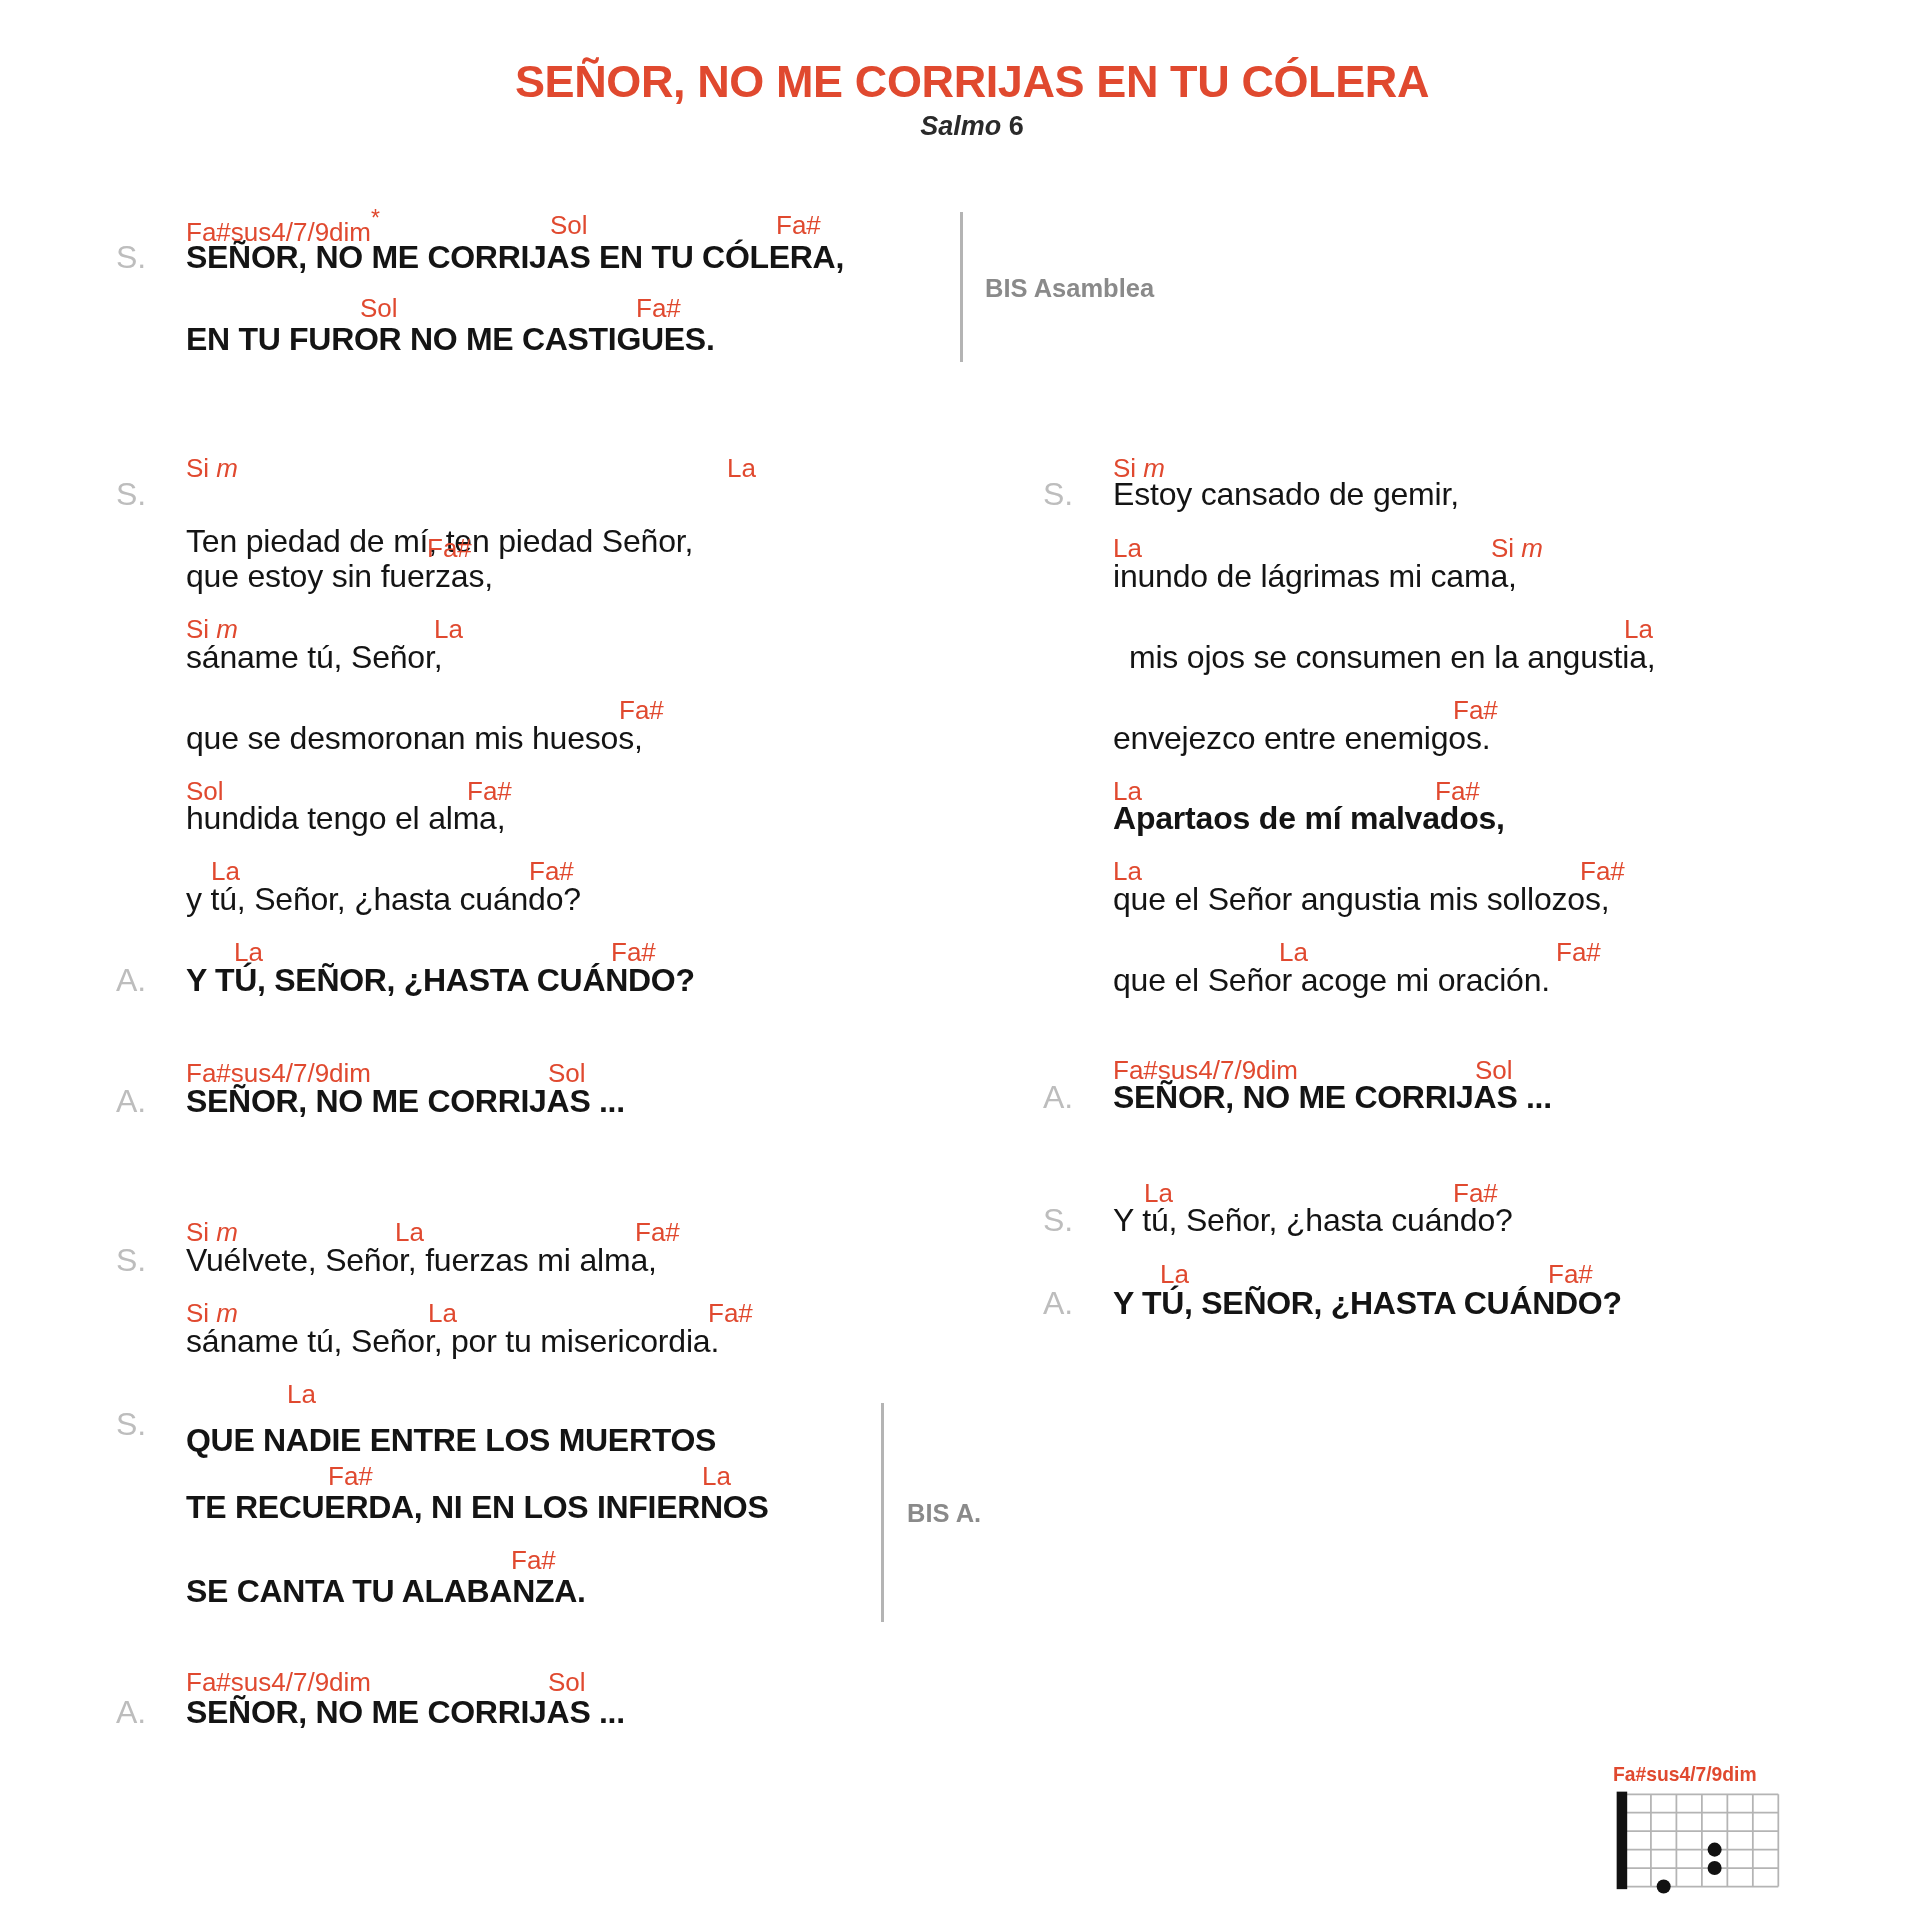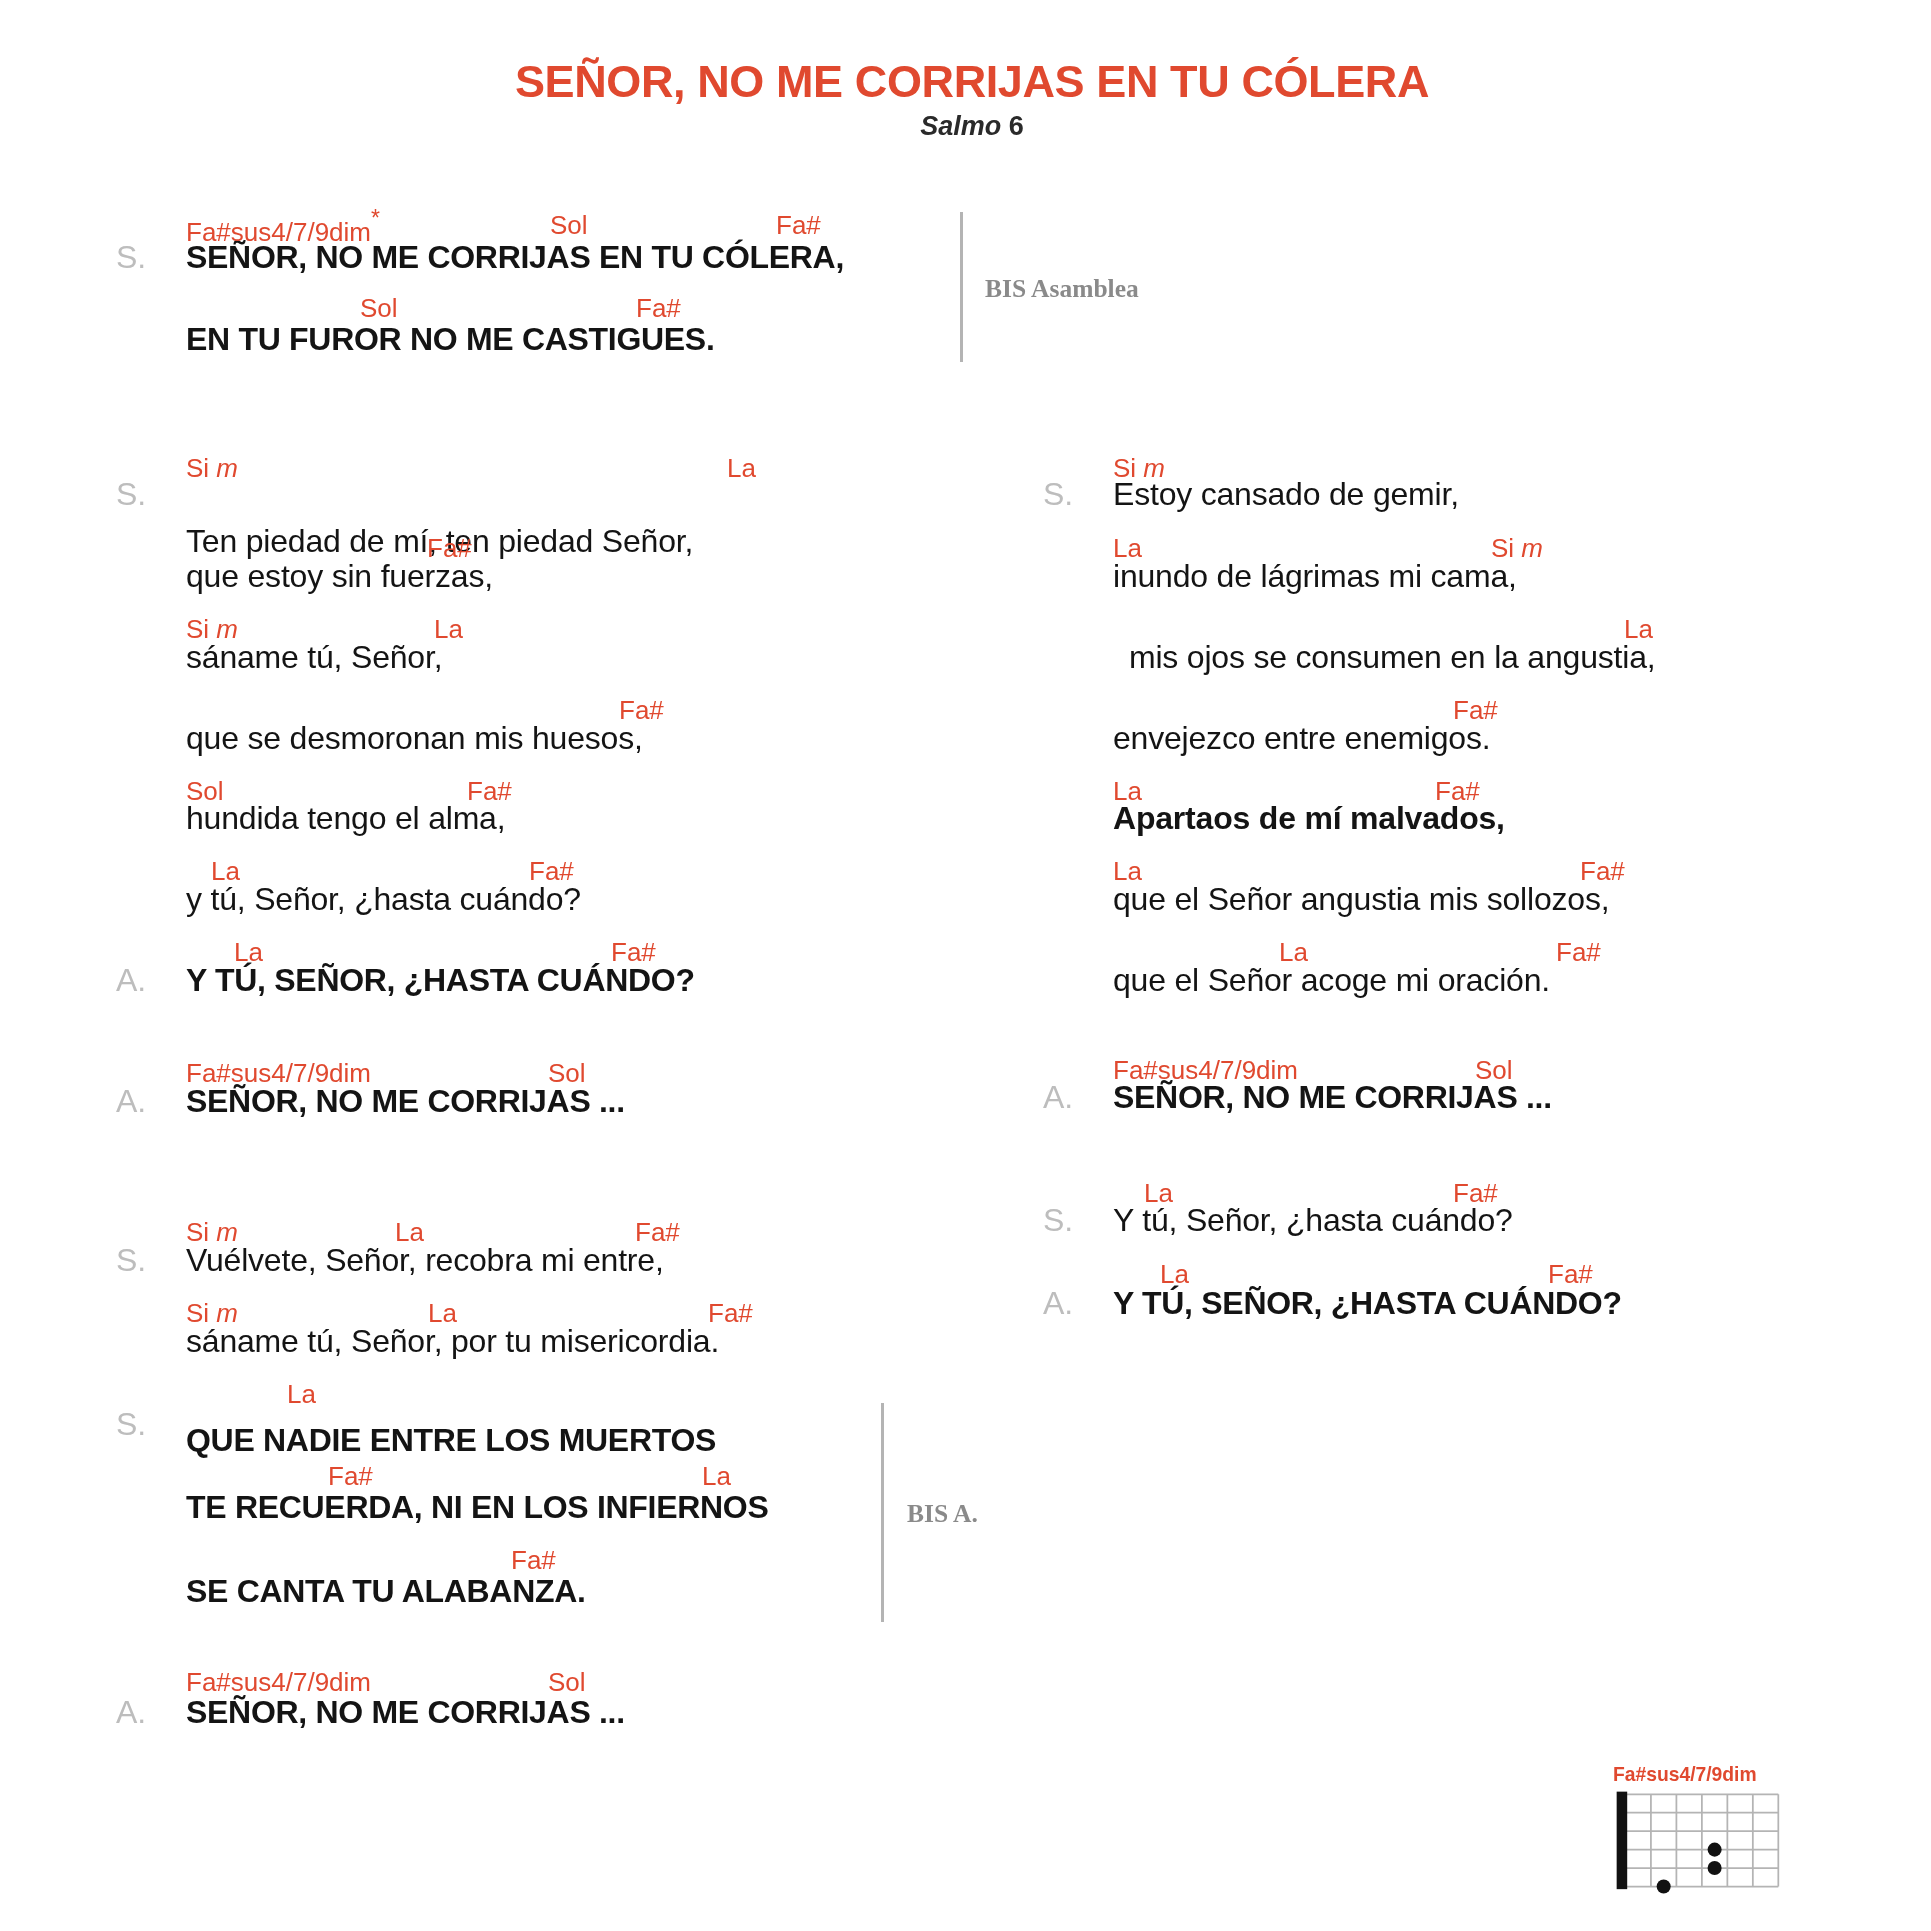--- a/index.html
+++ b/index.html
@@ -10,21 +10,21 @@
   .subtitle { position:absolute; left:0; width:1944px; top:111px; text-align:center;
               font-size:27px; font-weight:bold; color:#2a2a2a; }
   .subtitle .sub-it { font-style:italic; }
   .chord { position:absolute; font-size:26px; color:#e0492f; white-space:nowrap; line-height:1; font-weight:500;}
   .chord .it { font-style:italic; }
   .chord sup { font-size:23px; position:relative; top:-5.3px; color:#e0492f; }
   .lyric { position:absolute; font-size:32px; line-height:1; white-space:nowrap; letter-spacing:-0.2px; }
   .lyric.bold { font-weight:bold; font-size:32px; letter-spacing:-0.3px; }
   .role { position:absolute; font-size:32px; color:#bdbdbd; line-height:1; }
   .vbar { position:absolute; width:2.6px; background:#b4b4b4; }
-  .bis { position:absolute; font-size:25.5px; color:#8a8a8a; font-weight:bold; white-space:nowrap;font-family:Liberation Serif, serif; }
+  .bis { position:absolute; font-size:25.5px; color:#8a8a8a; font-weight:bold; white-space:nowrap; }
   .diagram { position:absolute; left:1613px; top:1764px; width:176px; height:140px; }
   .diagram-label { position:absolute; left:0; top:0; font-size:19.3px; font-weight:bold; color:#e0492f; white-space:nowrap; }
 </style>
 </head>
 <body>
 
 <div id="sheet">
   <div class="title">SEÑOR, NO ME CORRIJAS EN TU CÓLERA</div>
   <div class="subtitle">
     <span class="sub-it">Salmo</span>
@@ -59,21 +59,21 @@
       <div class="chord" style="left: 529px; top: 858px;"><span>Fa#</span></div>
       <div class="role" style="left: 116px; top: 964px;">A.</div>
       <div class="lyric bold" style="left: 186px; top: 964px;">Y TÚ, SEÑOR, ¿HASTA CUÁNDO?</div>
       <div class="chord" style="left: 234px; top: 939px;"><span>La</span></div>
       <div class="chord" style="left: 611px; top: 939px;"><span>Fa#</span></div>
       <div class="role" style="left: 116px; top: 1085px;">A.</div>
       <div class="lyric bold" style="left: 186px; top: 1085px;">SEÑOR, NO ME CORRIJAS ...</div>
       <div class="chord" style="left: 186px; top: 1060px;"><span>Fa#sus4/7/9dim</span></div>
       <div class="chord" style="left: 548px; top: 1060px;"><span>Sol</span></div>
       <div class="role" style="left: 116px; top: 1244px;">S.</div>
-      <div class="lyric" style="left: 186px; top: 1244px;">Vuélvete, Señor, recobra mi entre,</div>
+      <div class="lyric" style="left: 186px; top: 1244px;">Vuélvete, Señor, fuerzas mi alma,</div>
       <div class="chord" style="left: 186px; top: 1219px;"><span>Si</span> <span class="it">m</span></div>
       <div class="chord" style="left: 395px; top: 1219px;"><span>La</span></div>
       <div class="chord" style="left: 635px; top: 1219px;"><span>Fa#</span></div>
       <div class="lyric" style="left: 186px; top: 1325px;">sáname tú, Señor, por tu misericordia.</div>
       <div class="chord" style="left: 186px; top: 1300px;"><span>Si</span> <span class="it">m</span></div>
       <div class="chord" style="left: 428px; top: 1300px;"><span>La</span></div>
       <div class="chord" style="left: 708px; top: 1300px;"><span>Fa#</span></div>
       <div class="role" style="left: 116px; top: 1408px;">S.</div>
       <div class="lyric bold" style="left: 186px; top: 1424px;">QUE NADIE ENTRE LOS MUERTOS</div>
       <div class="chord" style="left: 287px; top: 1381px;"><span>La</span></div>

